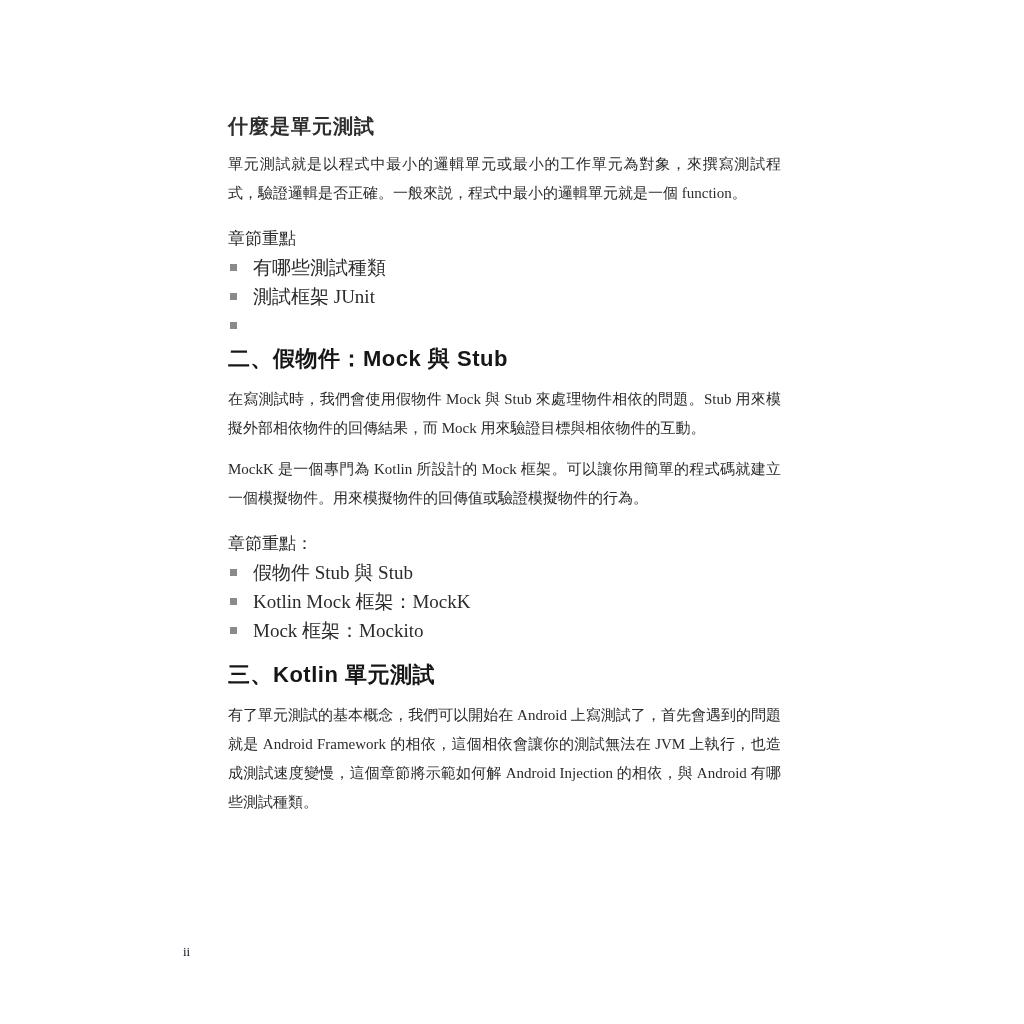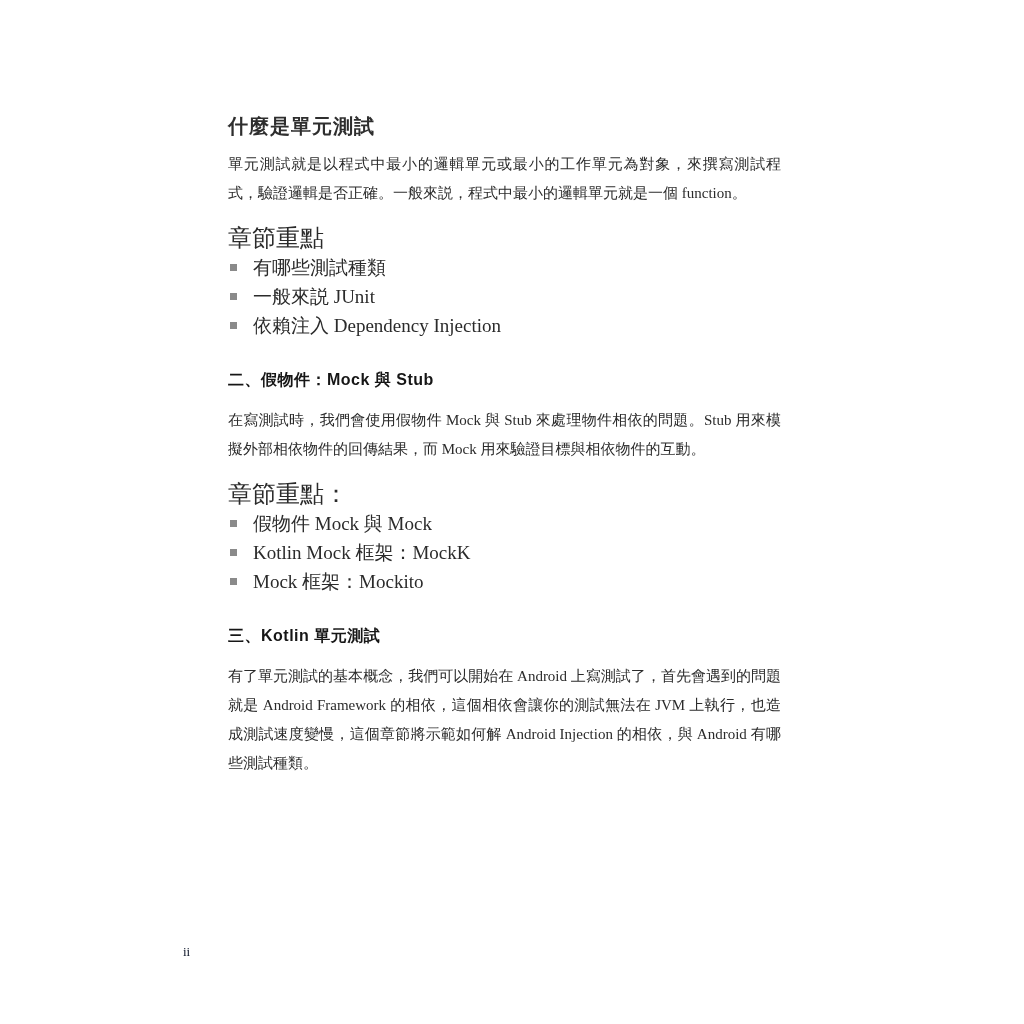--- a/index.html
+++ b/index.html
@@ -27,34 +27,34 @@
     font-weight: 600;
     font-size: 20px;
     line-height: 24px;
     color: #2e2e2e;
     margin: 0 0 12px 0;
     letter-spacing: 1px;
   }
   .section-title {
     font-family: "Liberation Sans", "DejaVu Sans", sans-serif;
     font-weight: 700;
-    font-size: 16px;
+    font-size: 22px;
     line-height: 28px;
     color: #161616;
-    margin: 26px 0 0 0;
+    margin: 16px 0 0 0;
     letter-spacing: 0.5px;
   }
   p.body {
     font-size: 15px;
     line-height: 29px;
     text-align: justify;
     margin: 12px 0 0 0;
   }
   p.label {
-    font-size: 24px;
+    font-size: 17px;
     line-height: 29px;
     margin: 16px 0 0 0;
   }
   ul.bullets {
     list-style: none;
     margin: 0;
     padding: 0;
   }
   ul.bullets li {
     display: flex;
@@ -91,39 +91,39 @@
 
     <p class="label">章節重點</p>
 
     <ul class="bullets">
       <li>
         <span class="sq"></span>
         <span>有哪些測試種類</span>
       </li>
       <li>
         <span class="sq"></span>
-        <span>一般來説 JUnit</span>
+        <span>測試框架 JUnit</span>
       </li>
       <li>
         <span class="sq"></span>
-        <span>依賴注入 Dependency Injection</span>
       </li>
     </ul>
 
     <h2 class="section-title">二、假物件：Mock 與 Stub</h2>
 
     <p class="body">在寫測試時，我們會使用假物件 Mock 與 Stub 來處理物件相依的問題。Stub 用來模擬外部相依物件的回傳結果，而 Mock 用來驗證目標與相依物件的互動。</p>
 
+    <p class="body">MockK 是一個專門為 Kotlin 所設計的 Mock 框架。可以讓你用簡單的程式碼就建立一個模擬物件。用來模擬物件的回傳值或驗證模擬物件的行為。</p>
 
     <p class="label">章節重點：</p>
 
     <ul class="bullets">
       <li>
         <span class="sq"></span>
-        <span>假物件 Mock 與 Mock</span>
+        <span>假物件 Stub 與 Stub</span>
       </li>
       <li>
         <span class="sq"></span>
         <span>Kotlin Mock 框架：MockK</span>
       </li>
       <li>
         <span class="sq"></span>
         <span>Mock 框架：Mockito</span>
       </li>
     </ul>

